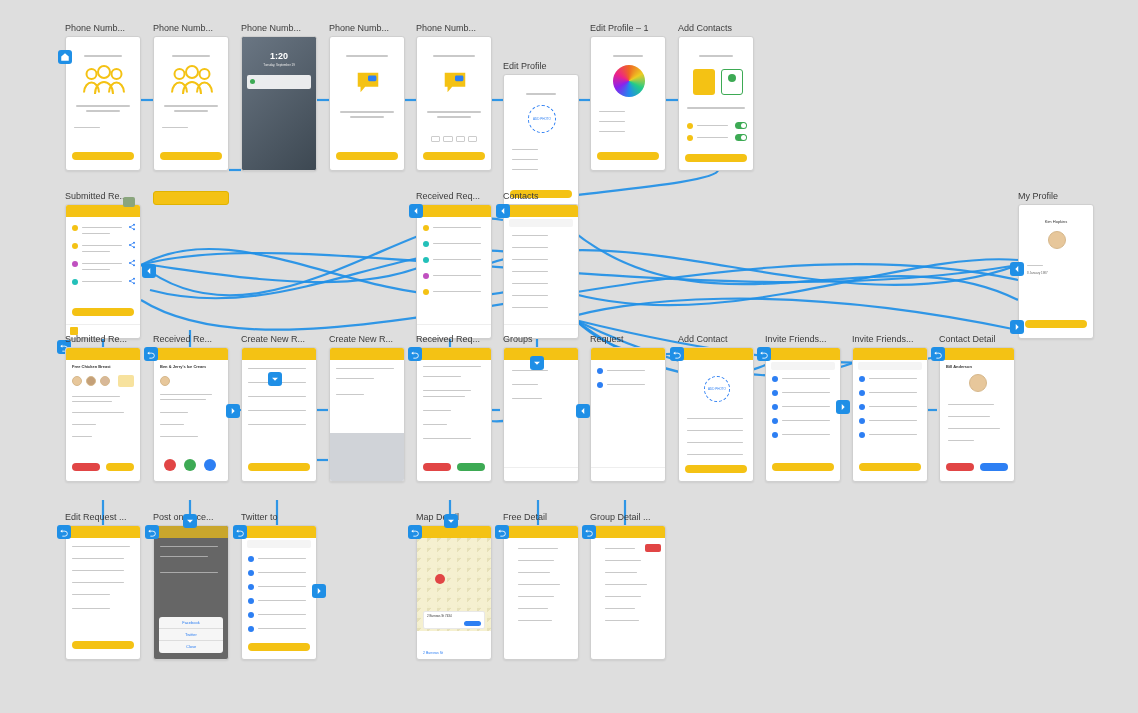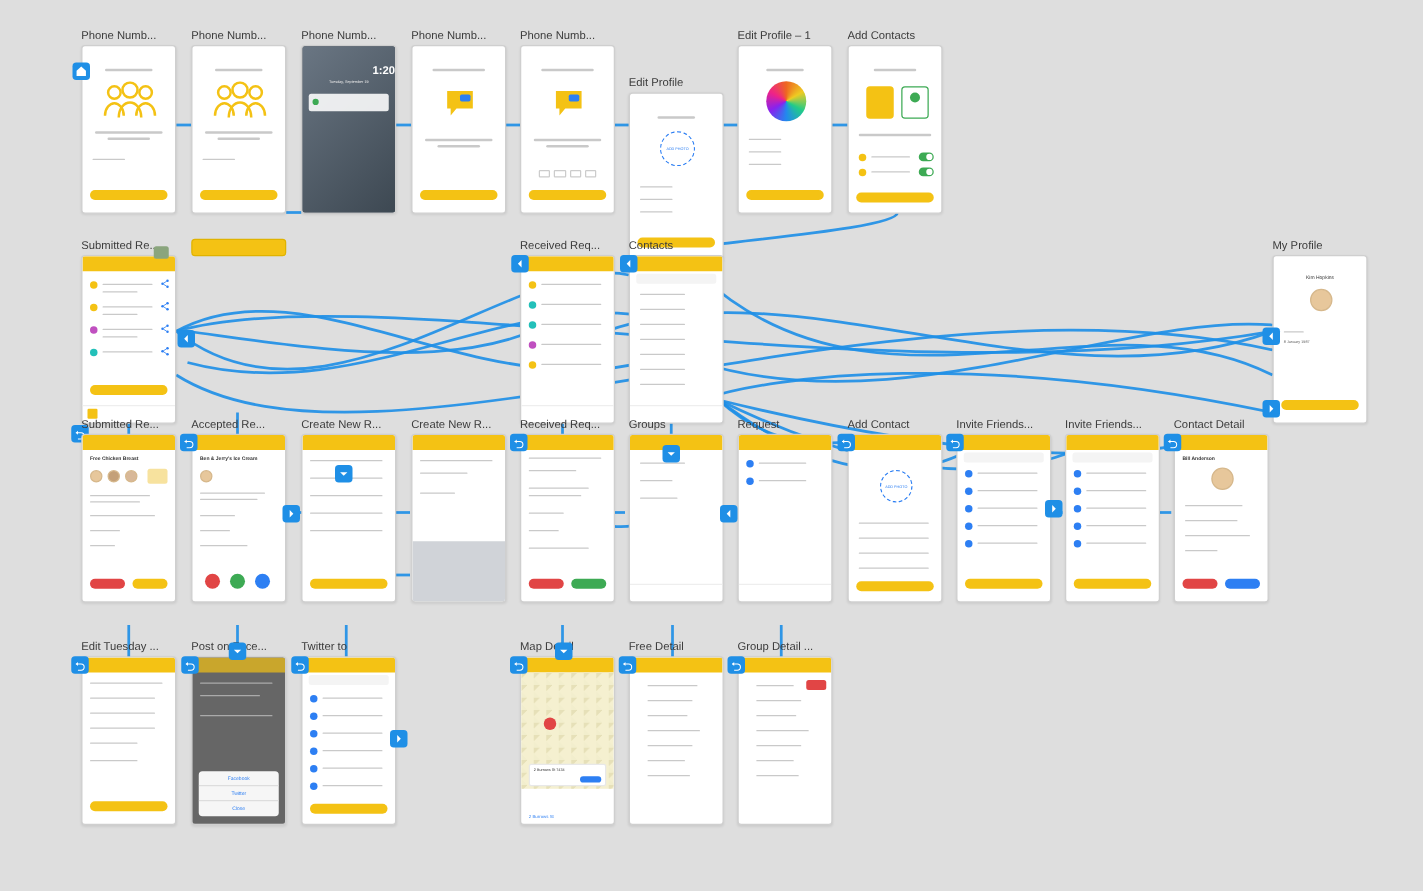--- a/index.html
+++ b/index.html
@@ -234,21 +234,21 @@
     <div class="pill" style="bottom:10px;"></div>
   </div>
 </div>
 
 <div style="position:absolute;left:153px;top:191px;width:76px;height:14px;background:#f4c214;border:1px solid #e0b300;border-radius:3px;font-size:3px;color:#9c7a00;padding-top:1px;text-align:center;"></div>
 
 <div class="artboard" style="left:241px; top:23px;">
   <div class="label">Phone Numb...</div>
   <div class="card dark">
     <div style="position:absolute;inset:0;background:linear-gradient(135deg,#6a7683 0%,#3d4852 100%);"></div>
-    <div style="position:absolute;top:14px;left:0;right:0;text-align:right;color:#fff;font-size:9px;font-weight:600;">1:20</div>
+    <div style="position:absolute;top:14px;left:0;right:0;text-align:center;color:#fff;font-size:9px;font-weight:600;">1:20</div>
     <div style="position:absolute;top:26px;left:0;right:0;text-align:center;color:#eaeaea;font-size:3px;">Tuesday, September 19</div>
     <div style="position:absolute;top:38px;left:5px;right:5px;height:14px;background:rgba(255,255,255,.88);border-radius:2px;">
       <div class="dot green" style="top:4px;left:3px;width:5px;height:5px;"></div>
     </div>
   </div>
 </div>
 
 <div class="artboard" style="left:329px; top:23px;">
   <div class="label">Phone Numb...</div>
   <div class="card">
@@ -478,21 +478,21 @@
     <div class="tline" style="top:64px;left:6px;right:16px;height:1px;"></div>
     <div class="tline" style="top:76px;left:6px;right:44px;height:1px;"></div>
     <div class="tline" style="top:88px;left:6px;right:48px;height:1px;"></div>
 
     <div class="pill red" style="bottom:10px;right:40px;left:6px;height:8px;"></div>
     <div class="pill" style="bottom:10px;left:40px;right:6px;height:8px;"></div>
   </div>
 </div>
 
 <div class="artboard" style="left:153px; top:334px;">
-  <div class="label">Accepted Re...</div>
+  <div class="label">Received Re...</div>
   <div class="card">
     <div class="bar-top"></div>
     <div style="position:absolute;top:16px;left:6px;font-size:4px;color:#333;font-weight:600;">Ben &amp; Jerry's Ice Cream</div>
     <div class="mini-avatar" style="top:28px;left:6px; width:10px;height:10px;"></div>
     <div class="tline" style="top:46px;left:6px;right:16px;height:1px;"></div>
     <div class="tline" style="top:51px;left:6px;right:22px;height:1px;"></div>
     <div class="tline" style="top:64px;left:6px;right:40px;height:1px;"></div>
     <div class="tline" style="top:76px;left:6px;right:44px;height:1px;"></div>
     <div class="tline" style="top:88px;left:6px;right:30px;height:1px;"></div>
 
@@ -671,21 +671,21 @@
   </div>
 </div>
 <div class="badge" style="left:931px; top:347px;">
     <svg viewBox="0 0 24 24">
       <path d="M4 10h10a6 6 0 110 12H8" fill="none" stroke="#fff" stroke-width="2"></path>
       <path d="M8 6l-4 4 4 4"></path>
     </svg>
   </div>
 
 <div class="artboard" style="left:65px;  top:512px;">
-  <div class="label">Edit Tuesday ...</div>
+  <div class="label">Edit Request ...</div>
   <div class="card">
     <div class="bar-top"></div>
     <div class="tline" style="top:20px;left:6px;right:10px;height:1px;"></div>
     <div class="tline" style="top:32px;left:6px;right:16px;height:1px;"></div>
     <div class="tline" style="top:44px;left:6px;right:16px;height:1px;"></div>
     <div class="tline" style="top:56px;left:6px;right:16px;height:1px;"></div>
     <div class="tline" style="top:68px;left:6px;right:30px;height:1px;"></div>
     <div class="tline" style="top:82px;left:6px;right:30px;height:1px;"></div>
     <div class="pill" style="bottom:10px;"></div>
   </div>

